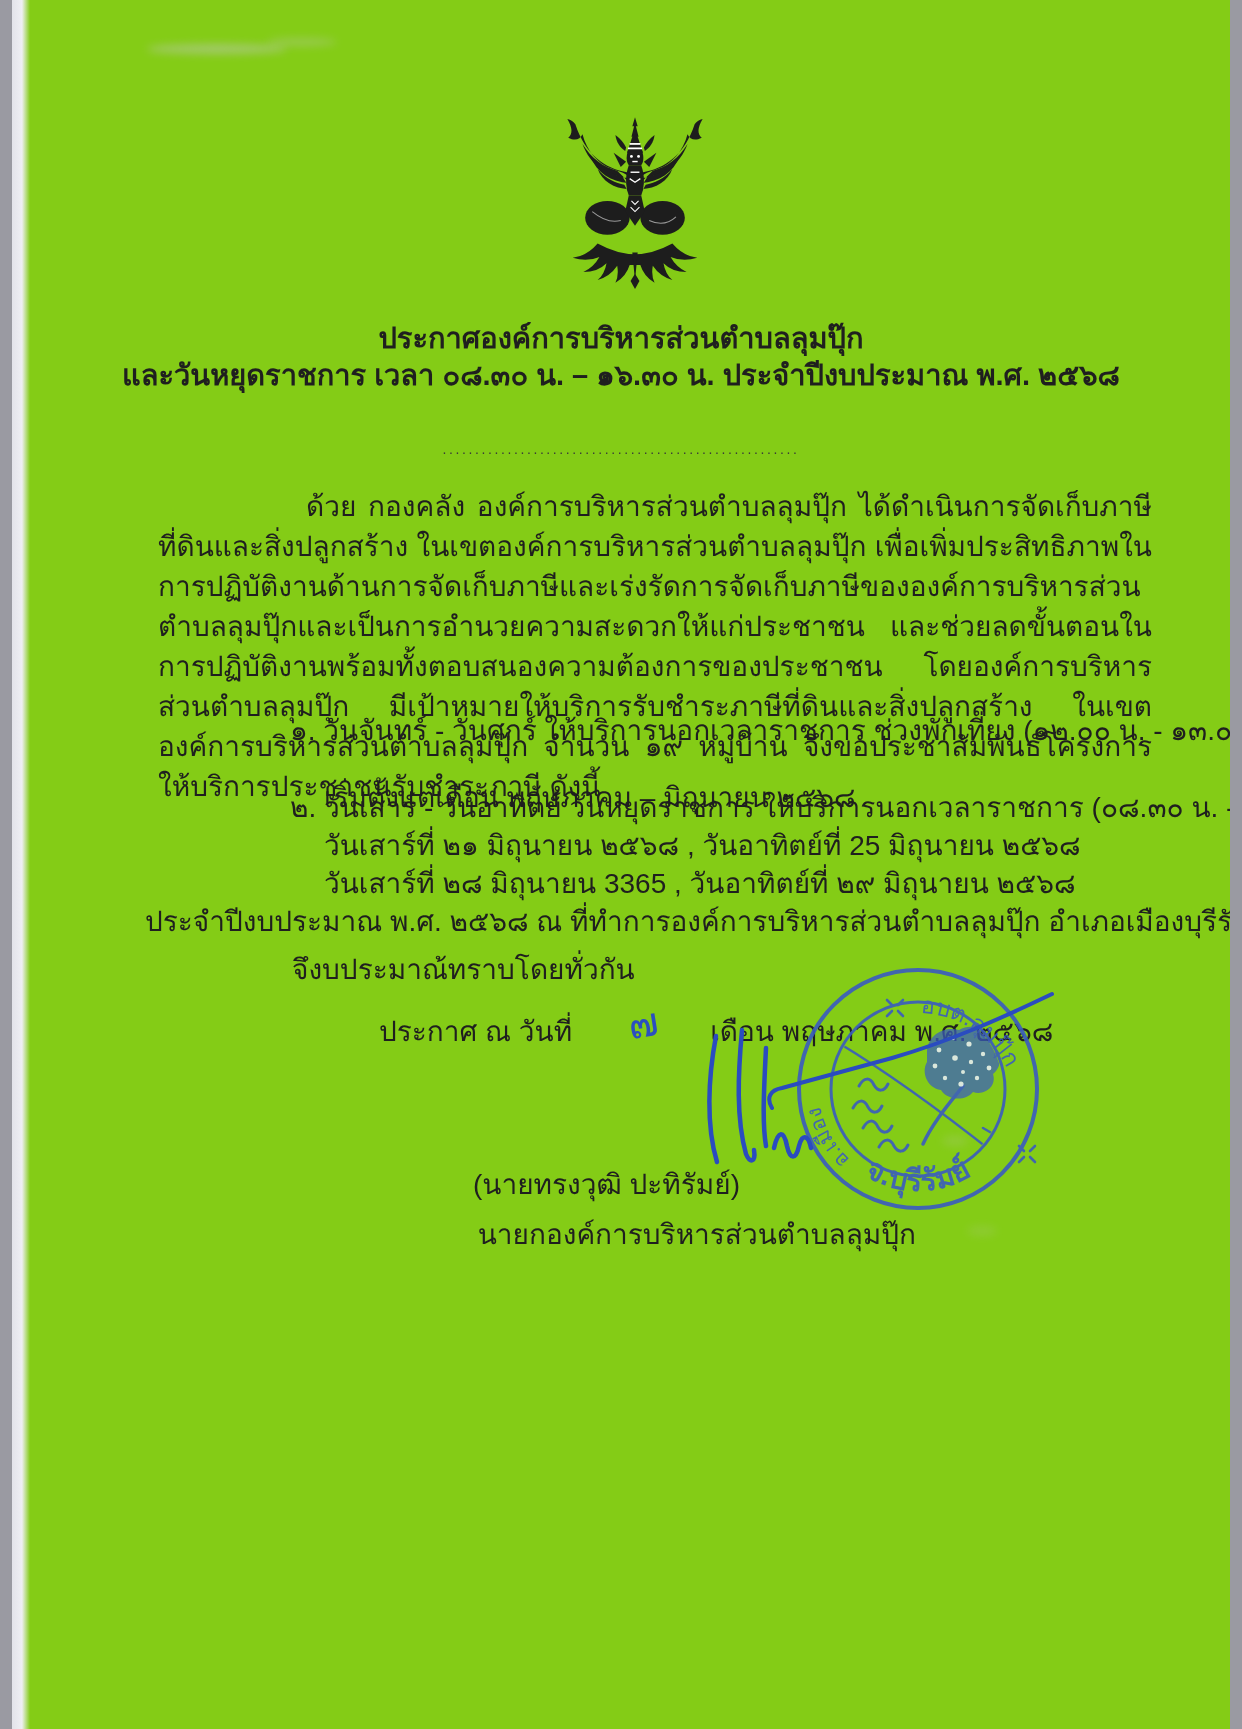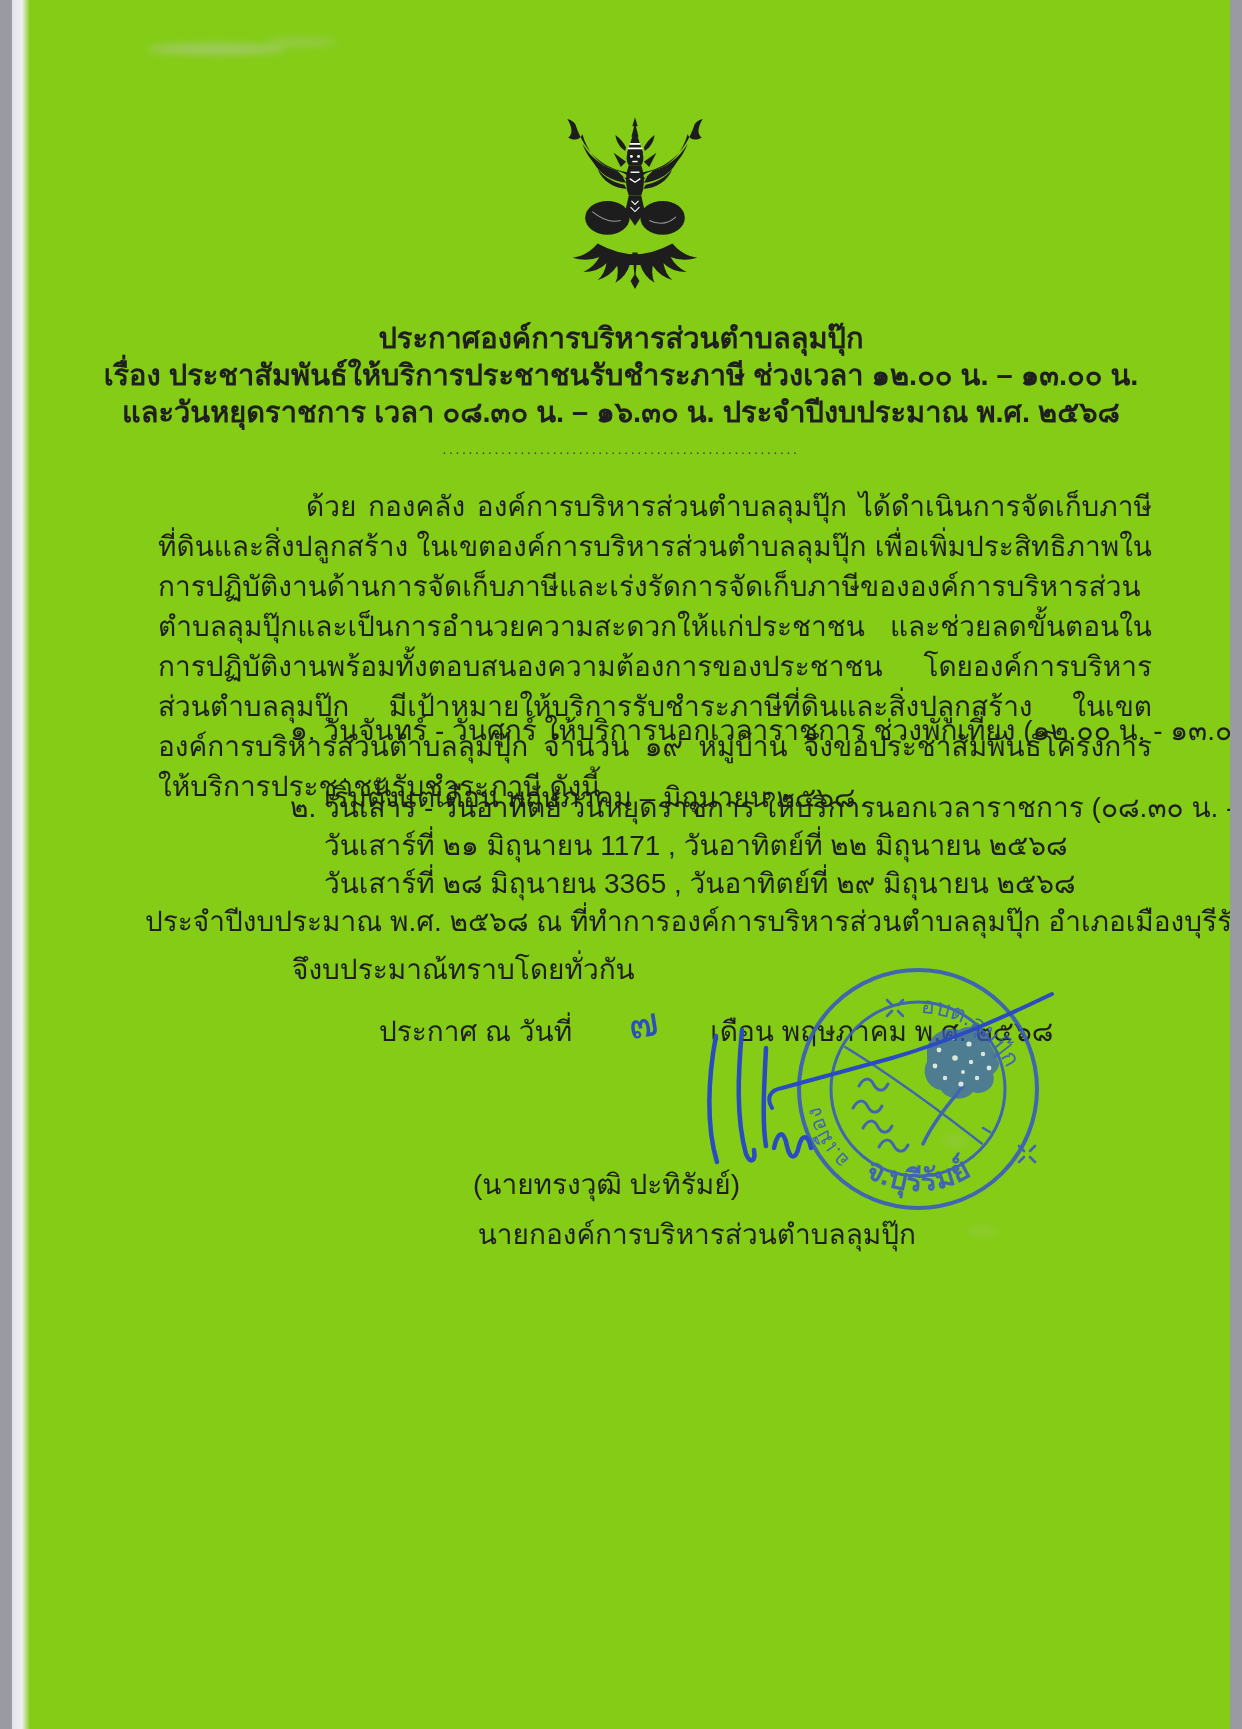--- a/index.html
+++ b/index.html
@@ -123,32 +123,31 @@
 
       <path d="M58,142 Q46,156 30,158 Q46,163 60,157 Q54,168 42,174 Q58,174 68,164 Q66,176 58,183 Q72,179 80,167 Q82,178 78,186 Q90,179 94,166 L106,166 Q110,179 122,186 Q118,178 120,167 Q128,179 142,183 Q134,176 132,164 Q142,174 158,174 Q146,168 140,157 Q154,163 170,158 Q154,156 142,142 Q120,154 100,154 Q80,154 58,142 Z"></path>
 
       <path d="M97,152 L100,184 L103,152 Z"></path>
       <path d="M100,176 l-5,8 l5,9 l5,-9 Z"></path>
     </g>
   </svg>
 
   <div class="title-block">
     <div>ประกาศองค์การบริหารส่วนตำบลลุมปุ๊ก</div>
-    <div>เรื่อง  ประชาสัมพันธ์ให้บริการประชาชนรับชำระภาษี ช่วงเวลา ๑๒.๐๐ น. – ๑๓.๐๐ น.</div>
     <div>และวันหยุดราชการ เวลา ๐๘.๓๐ น. – ๑๖.๓๐ น. ประจำปีงบประมาณ พ.ศ. ๒๕๖๘</div>
   </div>
 
   <div class="dots">.......................................................</div>
 
   <p class="body-par">ด้วย กองคลัง องค์การบริหารส่วนตำบลลุมปุ๊ก ได้ดำเนินการจัดเก็บภาษีที่ดินและสิ่งปลูกสร้าง ในเขตองค์การบริหารส่วนตำบลลุมปุ๊ก เพื่อเพิ่มประสิทธิภาพในการปฏิบัติงานด้านการจัดเก็บภาษีและเร่งรัดการจัดเก็บภาษีขององค์การบริหารส่วนตำบลลุมปุ๊กและเป็นการอำนวยความสะดวกให้แก่ประชาชน และช่วยลดขั้นตอนในการปฏิบัติงานพร้อมทั้งตอบสนองความต้องการของประชาชน โดยองค์การบริหารส่วนตำบลลุมปุ๊ก มีเป้าหมายให้บริการรับชำระภาษีที่ดินและสิ่งปลูกสร้าง ในเขตองค์การบริหารส่วนตำบลลุมปุ๊ก จำนวน ๑๙ หมู่บ้าน จึงขอประชาสัมพันธ์โครงการให้บริการประชาชนรับชำระภาษี ดังนี้</p>
 
   <div class="ln li1">๑. วันจันทร์ - วันศุกร์ ให้บริการนอกเวลาราชการ ช่วงพักเที่ยง (๑๒.๐๐ น. - ๑๓.๐๐ น.)</div>
   <div class="ln ls1">เริ่มตั้งแต่เดือน พฤษภาคม – มิถุนายน  ๒๕๖๘</div>
   <div class="ln li2">๒. วันเสาร์  - วันอาทิตย์ วันหยุดราชการ ให้บริการนอกเวลาราชการ (๐๘.๓๐ น.  - ๑๖.๓๐ น.)</div>
-  <div class="ln ls2">วันเสาร์ที่  ๒๑  มิถุนายน  1171 , วันอาทิตย์ที่  ๒๒  มิถุนายน  ๒๕๖๘</div>
+  <div class="ln ls2">วันเสาร์ที่  ๒๑  มิถุนายน  ๒๕๖๘ , วันอาทิตย์ที่  25  มิถุนายน  ๒๕๖๘</div>
   <div class="ln ls3">วันเสาร์ที่  ๒๘  มิถุนายน  3365 , วันอาทิตย์ที่  ๒๙  มิถุนายน  ๒๕๖๘</div>
   <div class="ln closing">ประจำปีงบประมาณ พ.ศ. ๒๕๖๘  ณ  ที่ทำการองค์การบริหารส่วนตำบลลุมปุ๊ก  อำเภอเมืองบุรีรัมย์ จังหวัดบุรีรัมย์</div>
   <div class="ln inform">จึงบประมาณ้ทราบโดยทั่วกัน</div>
 
   <div class="announce">
     <span>ประกาศ  ณ  วันที่</span><span class="hand">๗</span><span>เดือน พฤษภาคม  พ.ศ. ๒๕๖๘</span>
   </div>
 
   <svg class="stamp" viewBox="0 0 262 262" aria-hidden="true">
     <defs>

